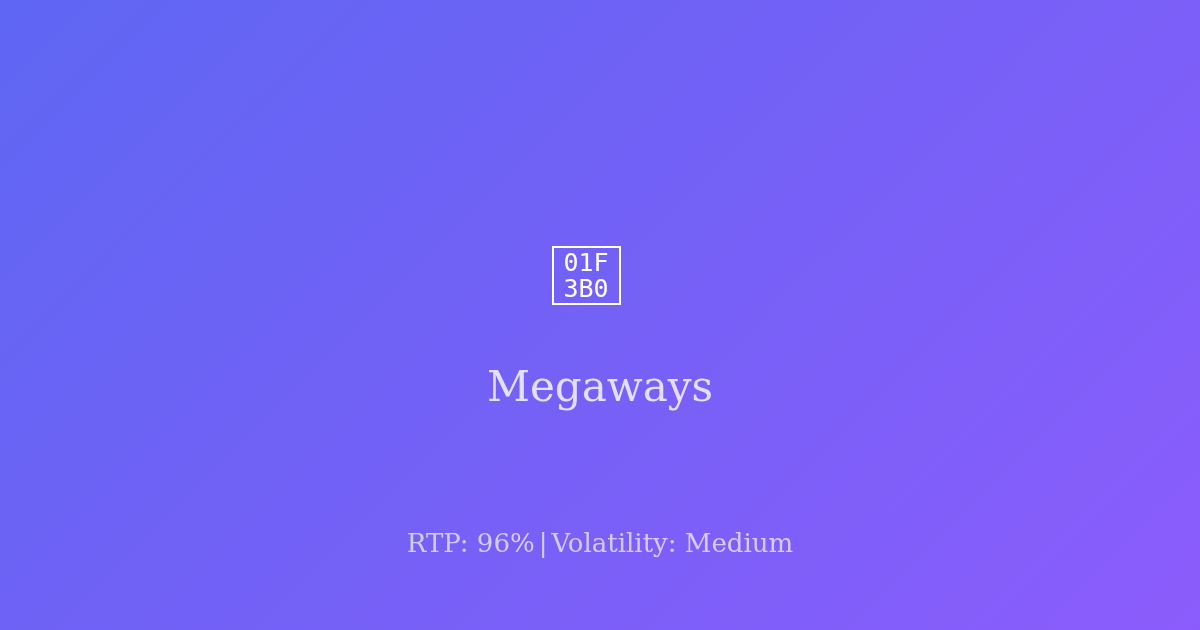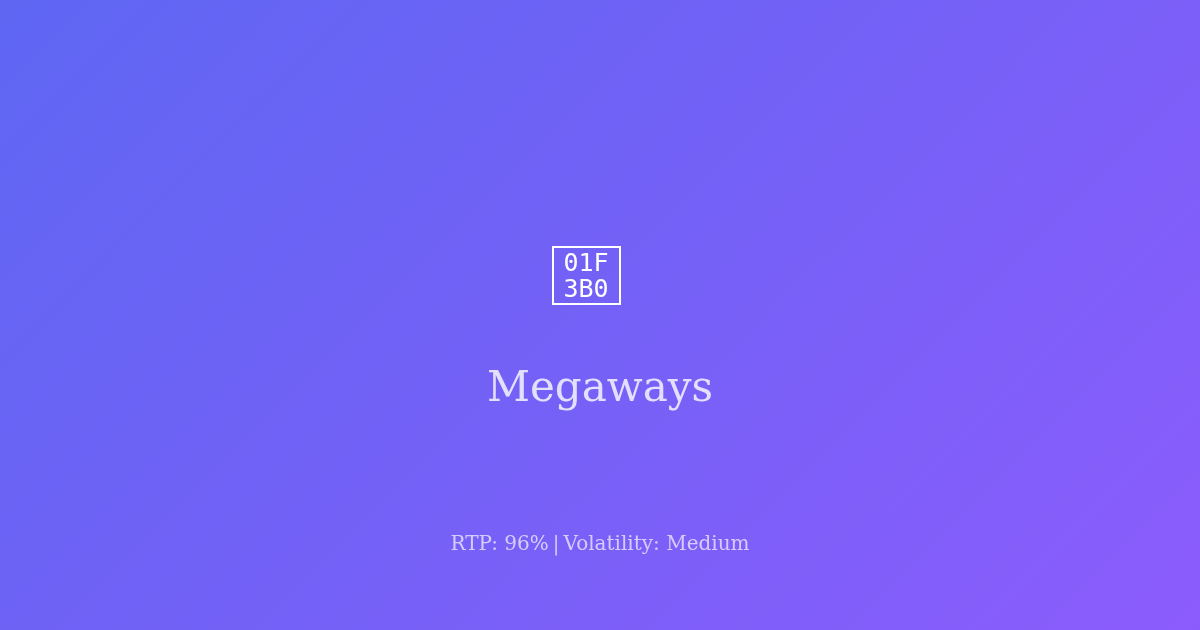--- a/index.html
+++ b/index.html
@@ -89,21 +89,21 @@
 
   
   .meta {
     position: absolute;
     top: 527px;
     left: 0;
     right: 0;
     text-align: center;
     font-family: "DejaVu Serif", "Liberation Serif", serif;
     font-weight: 400;
-    font-size: 20px;
+    font-size: 26px;
     line-height: 32px;
     color: rgba(255, 255, 255, 0.68);
   }
 
   .meta-sep {
     padding: 0 4px;
   }
 </style>
 </head>
 <body>

